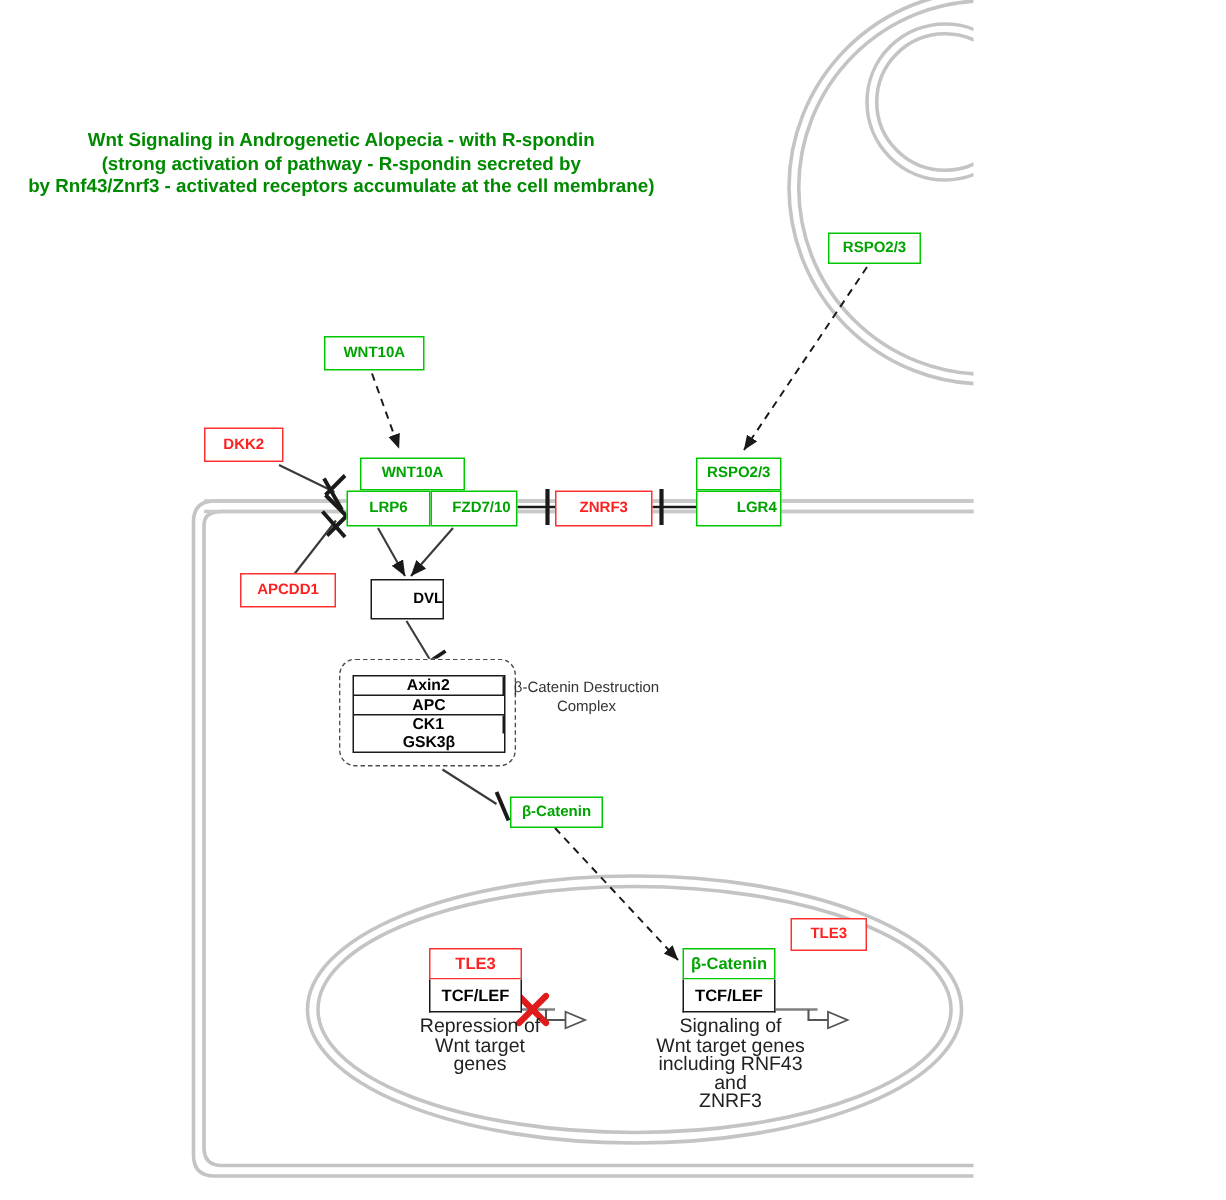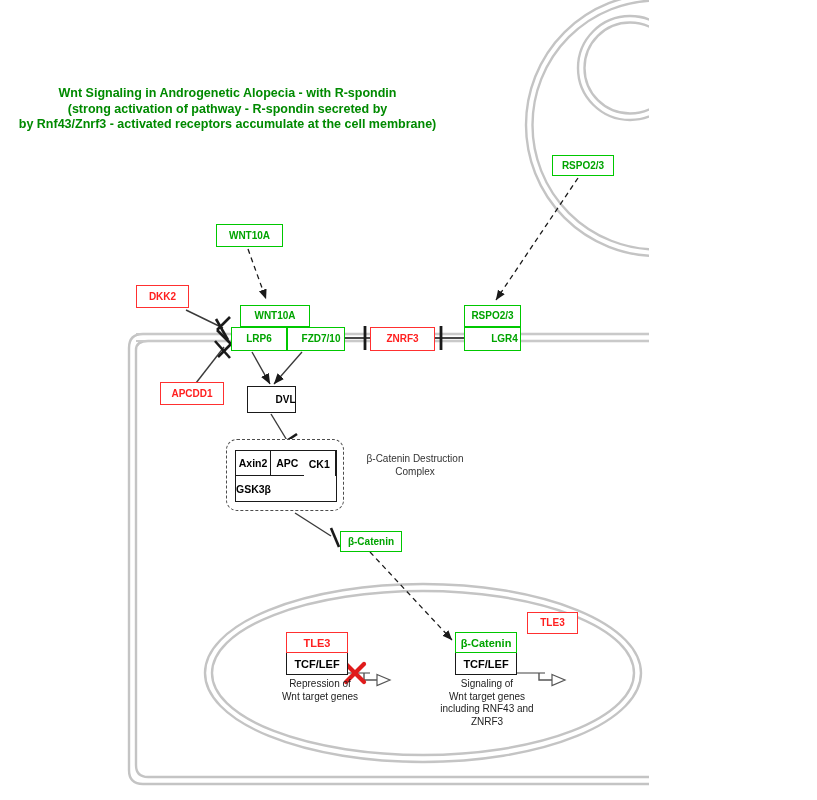--- a/index.html
+++ b/index.html
@@ -73,52 +73,52 @@
     background: #ffffff;
     box-sizing: border-box;
   }
   .dc-grid {
     position: absolute;
     left: 8px;
     top: 10px;
     width: 102px;
     height: 52px;
     display: grid;
-    grid-template-columns: 1fr 1fr 1fr;
+    grid-template-columns: 1fr;
     grid-template-rows: 1fr 1fr;
     border: 1.3px solid #1a1a1a;
     box-sizing: border-box;
     background: #ffffff;
   }
   .dc-cell {
     display: flex;
     align-items: center;
     justify-content: center;
     font-size: 10.5px;
     font-weight: bold;
     color: #000;
     box-sizing: border-box;
   }
   .dc-cell.bdr-r { border-right: 1.3px solid #1a1a1a; }
   .dc-cell.bdr-b { border-bottom: 1.3px solid #1a1a1a; }
   .dc-label {
     position: absolute;
-    left: 364px;
+    left: 340px;
     top: 452px;
     width: 102px;
     text-align: center;
     font-size: 10px;
     color: #333333;
     line-height: 13px;
   }
   
   .caption {
     position: absolute;
     text-align: center;
-    font-size: 10px;
+    font-size: 13px;
     color: #222222;
     line-height: 12.5px;
   }
   .organelle-label {
     position: absolute;
     text-align: center;
     font-size: 16px;
     color: #0f766e;
     line-height: 15px;
     font-weight: normal;

